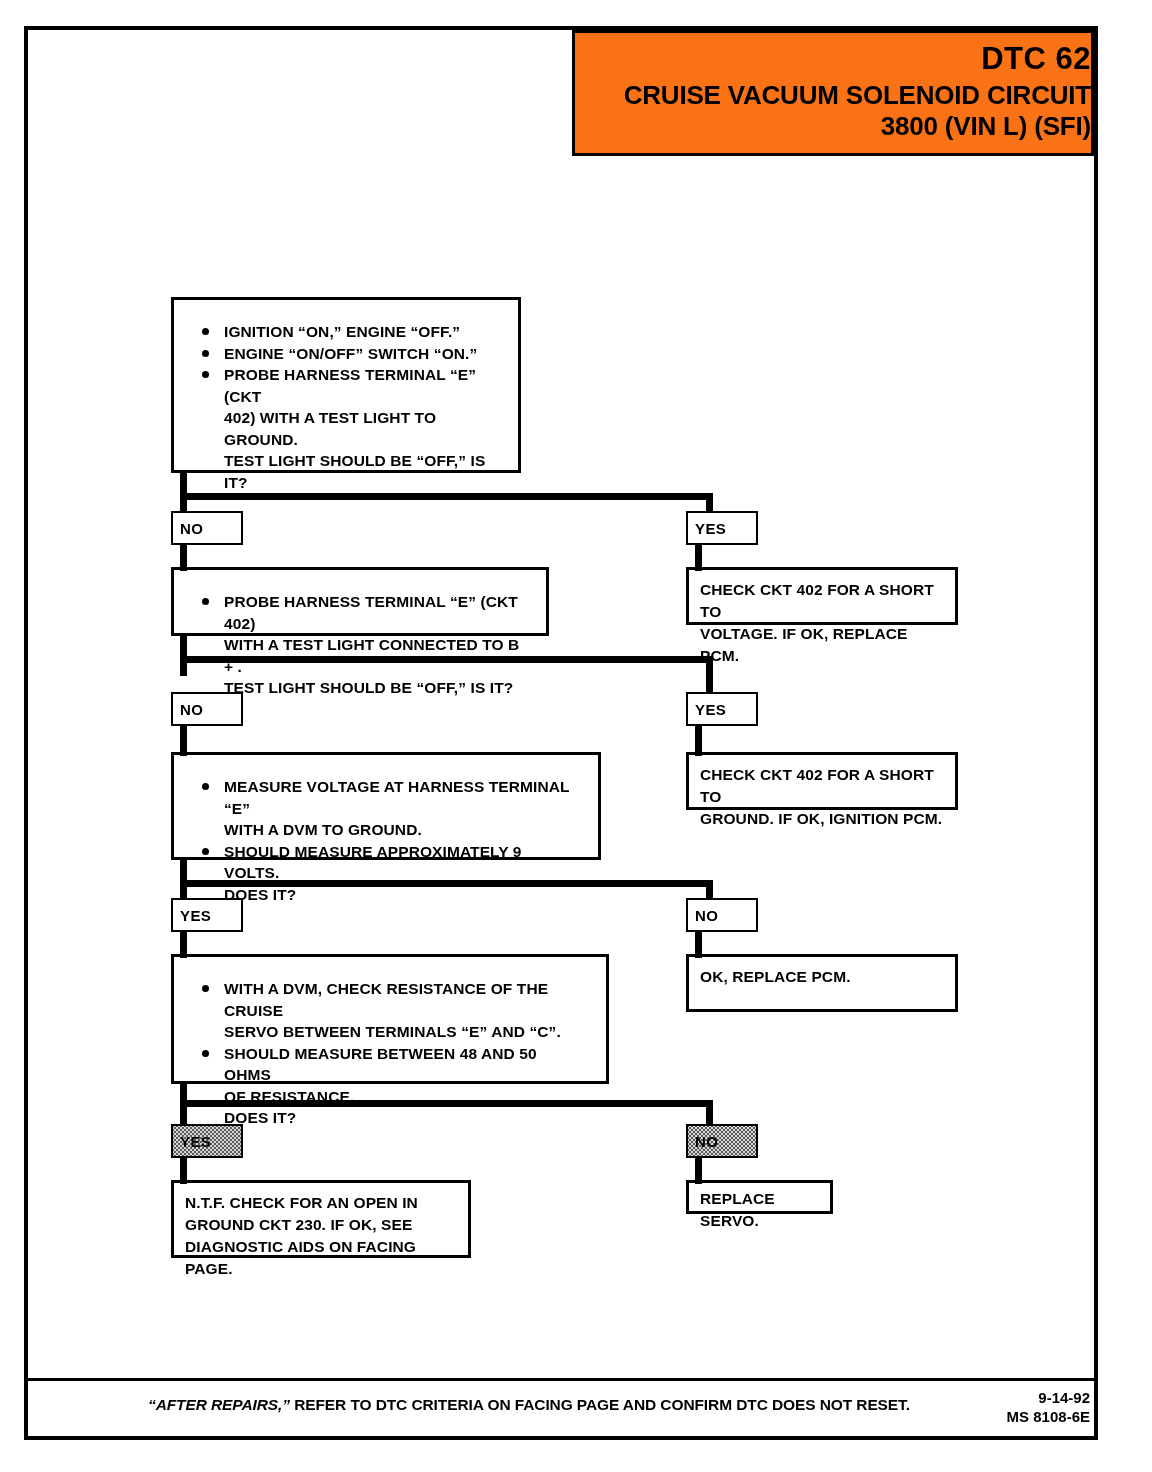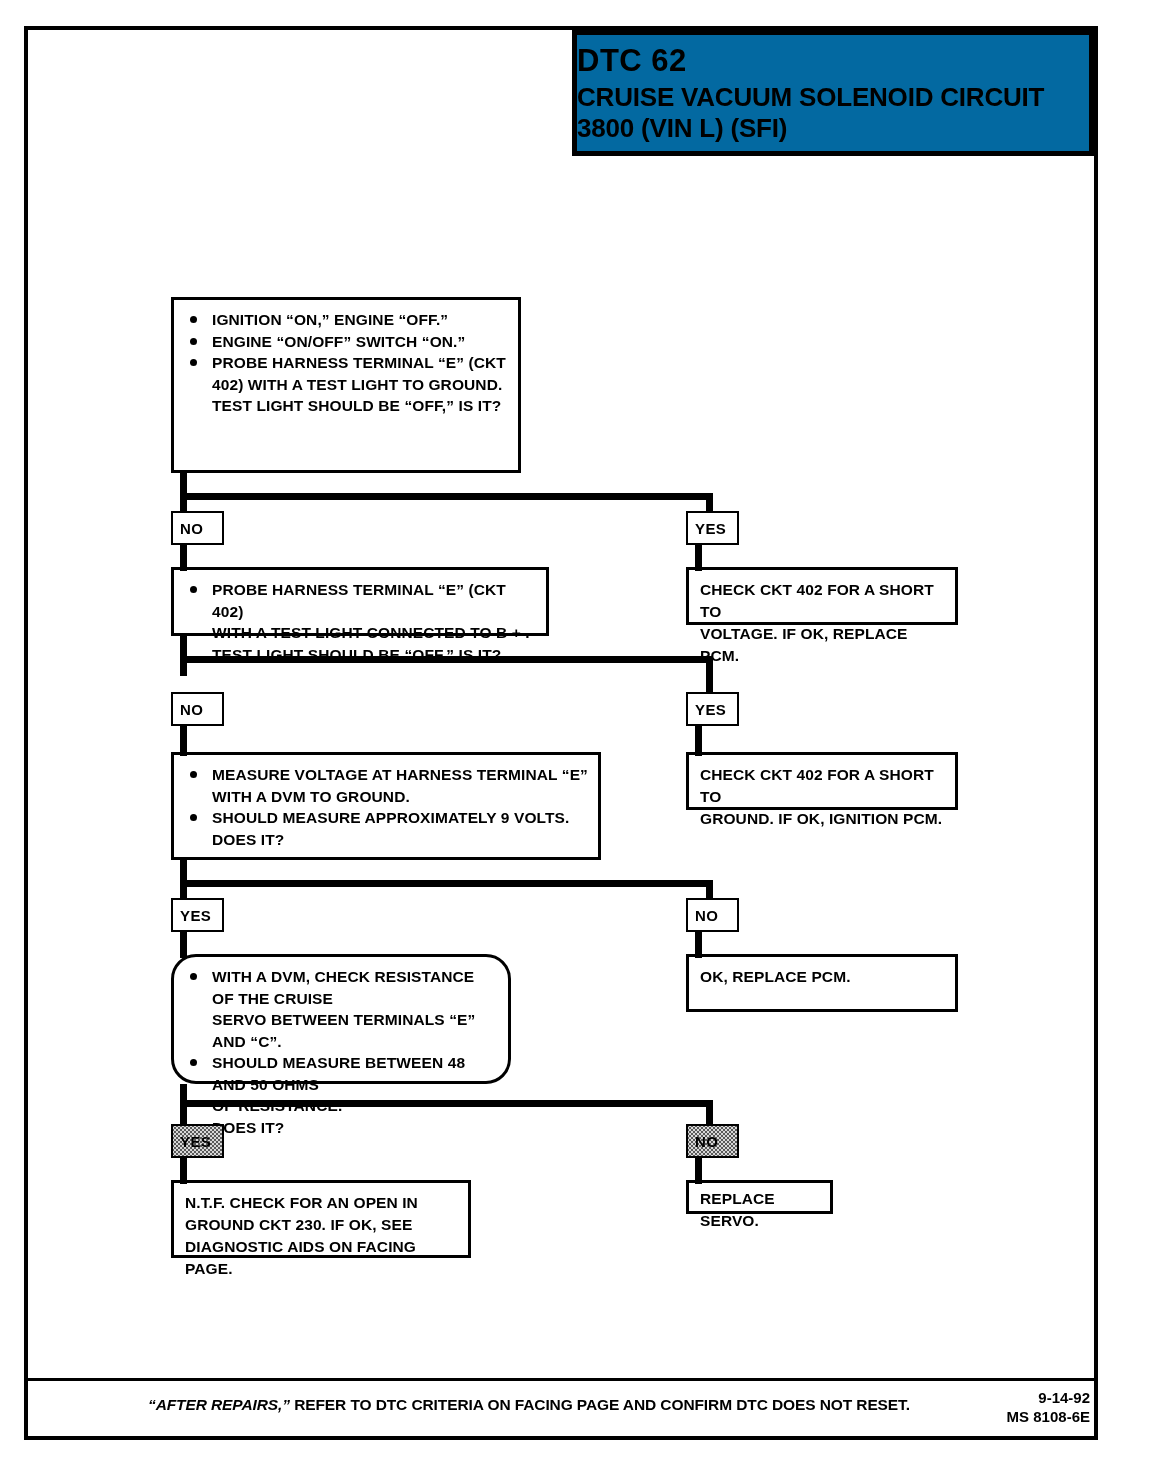--- a/index.html
+++ b/index.html
@@ -29,24 +29,24 @@
     box-sizing: border-box;
   }
 
   
   #title-block {
     position: absolute;
     left: 572px;
     top: 30px;
     width: 522px;
     height: 126px;
-    border: 5px solid #000000;
-    box-sizing: border-box;
-    background: #0369a1;
-    text-align: left;
+    border: 3px solid #000000;
+    box-sizing: border-box;
+    background: #f97316;
+    text-align: right;
     padding-top: 6px;
   }
   #title-block .dtc {
     font-size: 31px;
     font-weight: bold;
     letter-spacing: 0.5px;
     line-height: 40px;
   }
   #title-block .circuit {
     font-size: 26px;
@@ -67,21 +67,21 @@
     border: 3px solid #000;
     box-sizing: border-box;
     background: #ffffff;
     font-size: 15.5px;
     font-weight: bold;
     line-height: 21.5px;
     letter-spacing: 0.1px;
     padding: 9px 10px 8px 10px;
   }
   .node-box ul {
-    margin: 0;
+    margin: 12px;
     padding: 0;
     list-style: none;
   }
   .node-box li {
     position: relative;
     padding-left: 28px;
     margin: 0 0 0 0;
   }
   .node-box li::before {
     content: "";
@@ -101,21 +101,21 @@
     font-size: 15.5px;
     font-weight: bold;
     line-height: 22px;
     letter-spacing: 0.1px;
     padding: 9px 9px 7px 11px;
   }
 
   
   .chip {
     position: absolute;
-    width: 53px;
+    width: 72px;
     height: 34px;
     border: 2.5px solid #000;
     box-sizing: border-box;
     background: #ffffff;
     font-size: 15px;
     font-weight: bold;
     letter-spacing: 0.4px;
     display: flex;
     align-items: center;
     padding-left: 7px;
@@ -277,21 +277,21 @@
     <span>NO</span>
   </div>
 
   <div class="v-line" style="left:180px; top:930px; height:28px;"></div>
   <div class="v-line" style="left:695px; top:930px; height:28px;"></div>
 
   <div class="plain-box" style="left:686px; top:954px; width:272px; height:58px;">
     <div>OK, REPLACE PCM.</div>
   </div>
 
-  <div class="node-box" style="left:171px; top:954px; width:340px; height:130px;border-radius:25px;">
+  <div class="node-box" style="left:171px; top:954px; width:438px; height:130px;">
     <ul>
       <li>
         <span>WITH A DVM, CHECK RESISTANCE OF THE CRUISE</span><br>
         <span>SERVO BETWEEN TERMINALS “E” AND “C”.</span>
       </li>
       <li>
         <span>SHOULD MEASURE BETWEEN 48 AND 50 OHMS</span><br>
         <span>OF RESISTANCE.</span><br>
         <span>DOES IT?</span>
       </li>

